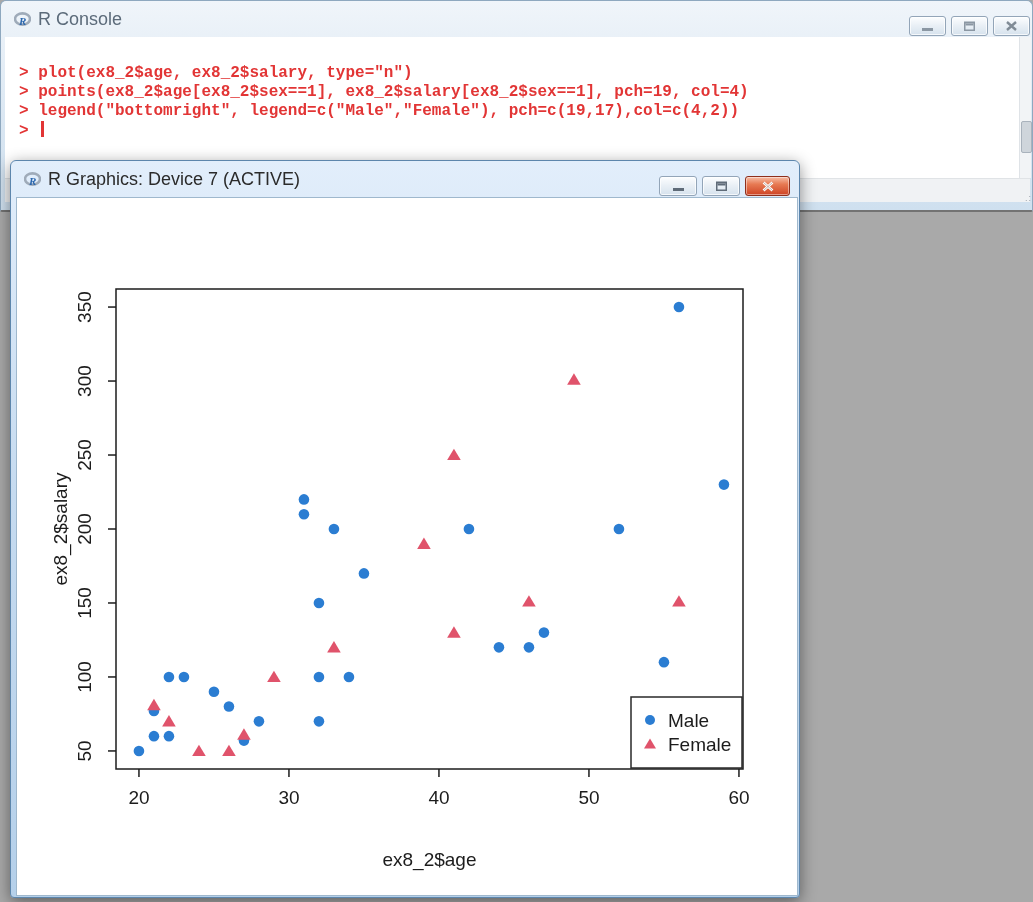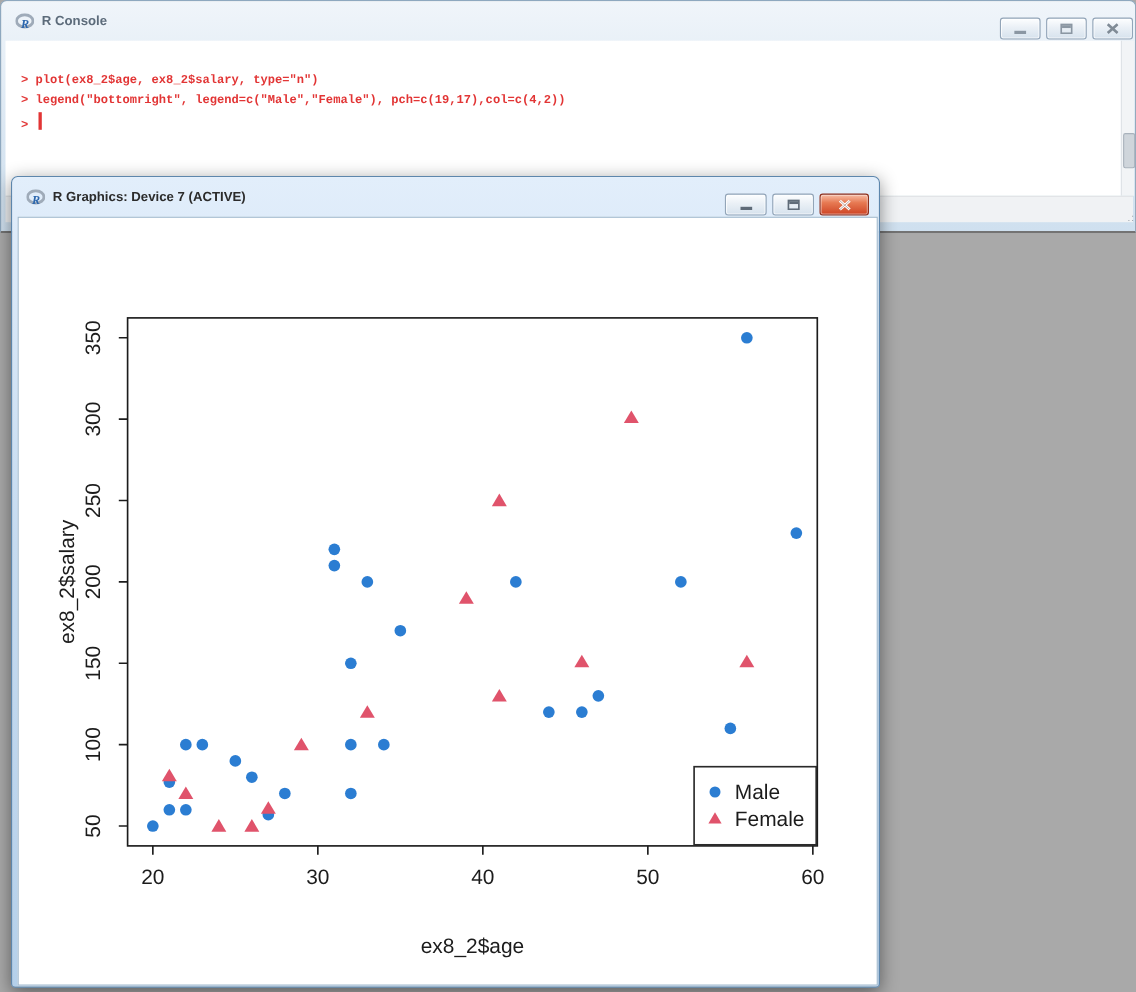--- a/index.html
+++ b/index.html
@@ -3,37 +3,37 @@
 <meta charset="utf-8">
 <style>
   html,body{margin:0;padding:0;}
   #stage{position:relative;width:1033px;height:902px;background:#a9a9a9;overflow:hidden;
          font-family:"Liberation Sans",sans-serif;}
 
   
   .window{position:absolute;box-sizing:border-box;border-radius:6px;}
   .titlebar{position:absolute;left:0;top:0;right:0;height:36px;display:flex;align-items:center;
             padding-left:13px;gap:7px;}
-  .title{font-size:12px;font-weight:bold;}
+  .title{font-size:18px;}
   .winbtn{position:absolute;box-sizing:border-box;height:20px;border:1px solid #93a5b8;border-radius:3px;
           background:linear-gradient(#fdfeff,#eaf0f6 45%,#d6e2ed);
           box-shadow:inset 0 0 0 1px rgba(255,255,255,.75);
           display:flex;align-items:center;justify-content:center;cursor:default;}
   .winbtn svg{display:block;}
 
   
   #console-window{left:0;top:0;width:1033px;height:212px;
      background:linear-gradient(#f0f5fa,#d9e6f2 60%,#cfe0ef);
      border:1px solid #8ea8bf;border-bottom:2px solid #737373;border-radius:6px 6px 2px 2px;}
   #console-window .title{color:#5c6b7a;}
   #console-client{position:absolute;left:4px;top:36px;width:1014px;height:141px;background:#ffffff;
      overflow:hidden;}
   .console-text{padding:27px 0 0 14px;}
   .console-line{font-family:"Liberation Mono","DejaVu Sans Mono",monospace;
-     font-size:11px;line-height:19px;font-weight:bold;white-space:pre;}
+     font-size:16px;line-height:19px;font-weight:bold;white-space:pre;}
   #console-cursor{display:inline-block;width:3px;height:16px;margin-left:3px;vertical-align:-2px;}
   #console-vscroll{position:absolute;left:1018px;top:36px;width:11px;height:141px;background:#f2f4f6;
      border-left:1px solid #dfe3e7;}
   #console-vscroll .thumb{position:absolute;left:1px;top:84px;width:9px;height:30px;background:#cfd5db;
      border:1px solid #a9b2bc;border-radius:2px;}
   #console-hscroll{position:absolute;left:4px;top:177px;width:1025px;height:23px;background:#f0f2f4;
      border-top:1px solid #e0e3e6;}
   #hscroll-right-btn{position:absolute;right:8px;top:3px;width:18px;height:17px;display:flex;
      align-items:center;justify-content:center;}
   .arrow-right{width:0;height:0;border-top:5px solid transparent;border-bottom:5px solid transparent;
@@ -82,20 +82,21 @@
     </div>
     <div class="winbtn" style="left:992px;top:15px;width:37px;">
       <svg width="11" height="10">
         <path d="M1 1 L10 9 M10 1 L1 9" stroke="#808b96" stroke-width="2.4"></path>
       </svg>
     </div>
 
     <div id="console-client">
       <div class="console-text" id="console-text">
           <div class="console-line" style="color: rgb(226, 53, 53);">&gt; plot(ex8_2$age, ex8_2$salary, type="n")</div>
+          <div class="console-line" style="color: rgb(226, 53, 53);">&gt; points(ex8_2$age[ex8_2$sex==1], ex8_2$salary[ex8_2$sex==1], pch=19, col=4)</div>
           <div class="console-line" style="color: rgb(226, 53, 53);">&gt; legend("bottomright", legend=c("Male","Female"), pch=c(19,17),col=c(4,2))</div>
           <div class="console-line" style="color: rgb(226, 53, 53);">&gt; <span id="console-cursor" style="background: rgb(226, 53, 53);"></span></div>
         </div>
     </div>
 
     <div id="console-vscroll">
       <div class="thumb"></div>
     </div>
     <div id="console-hscroll">
       <div id="hscroll-right-btn">

